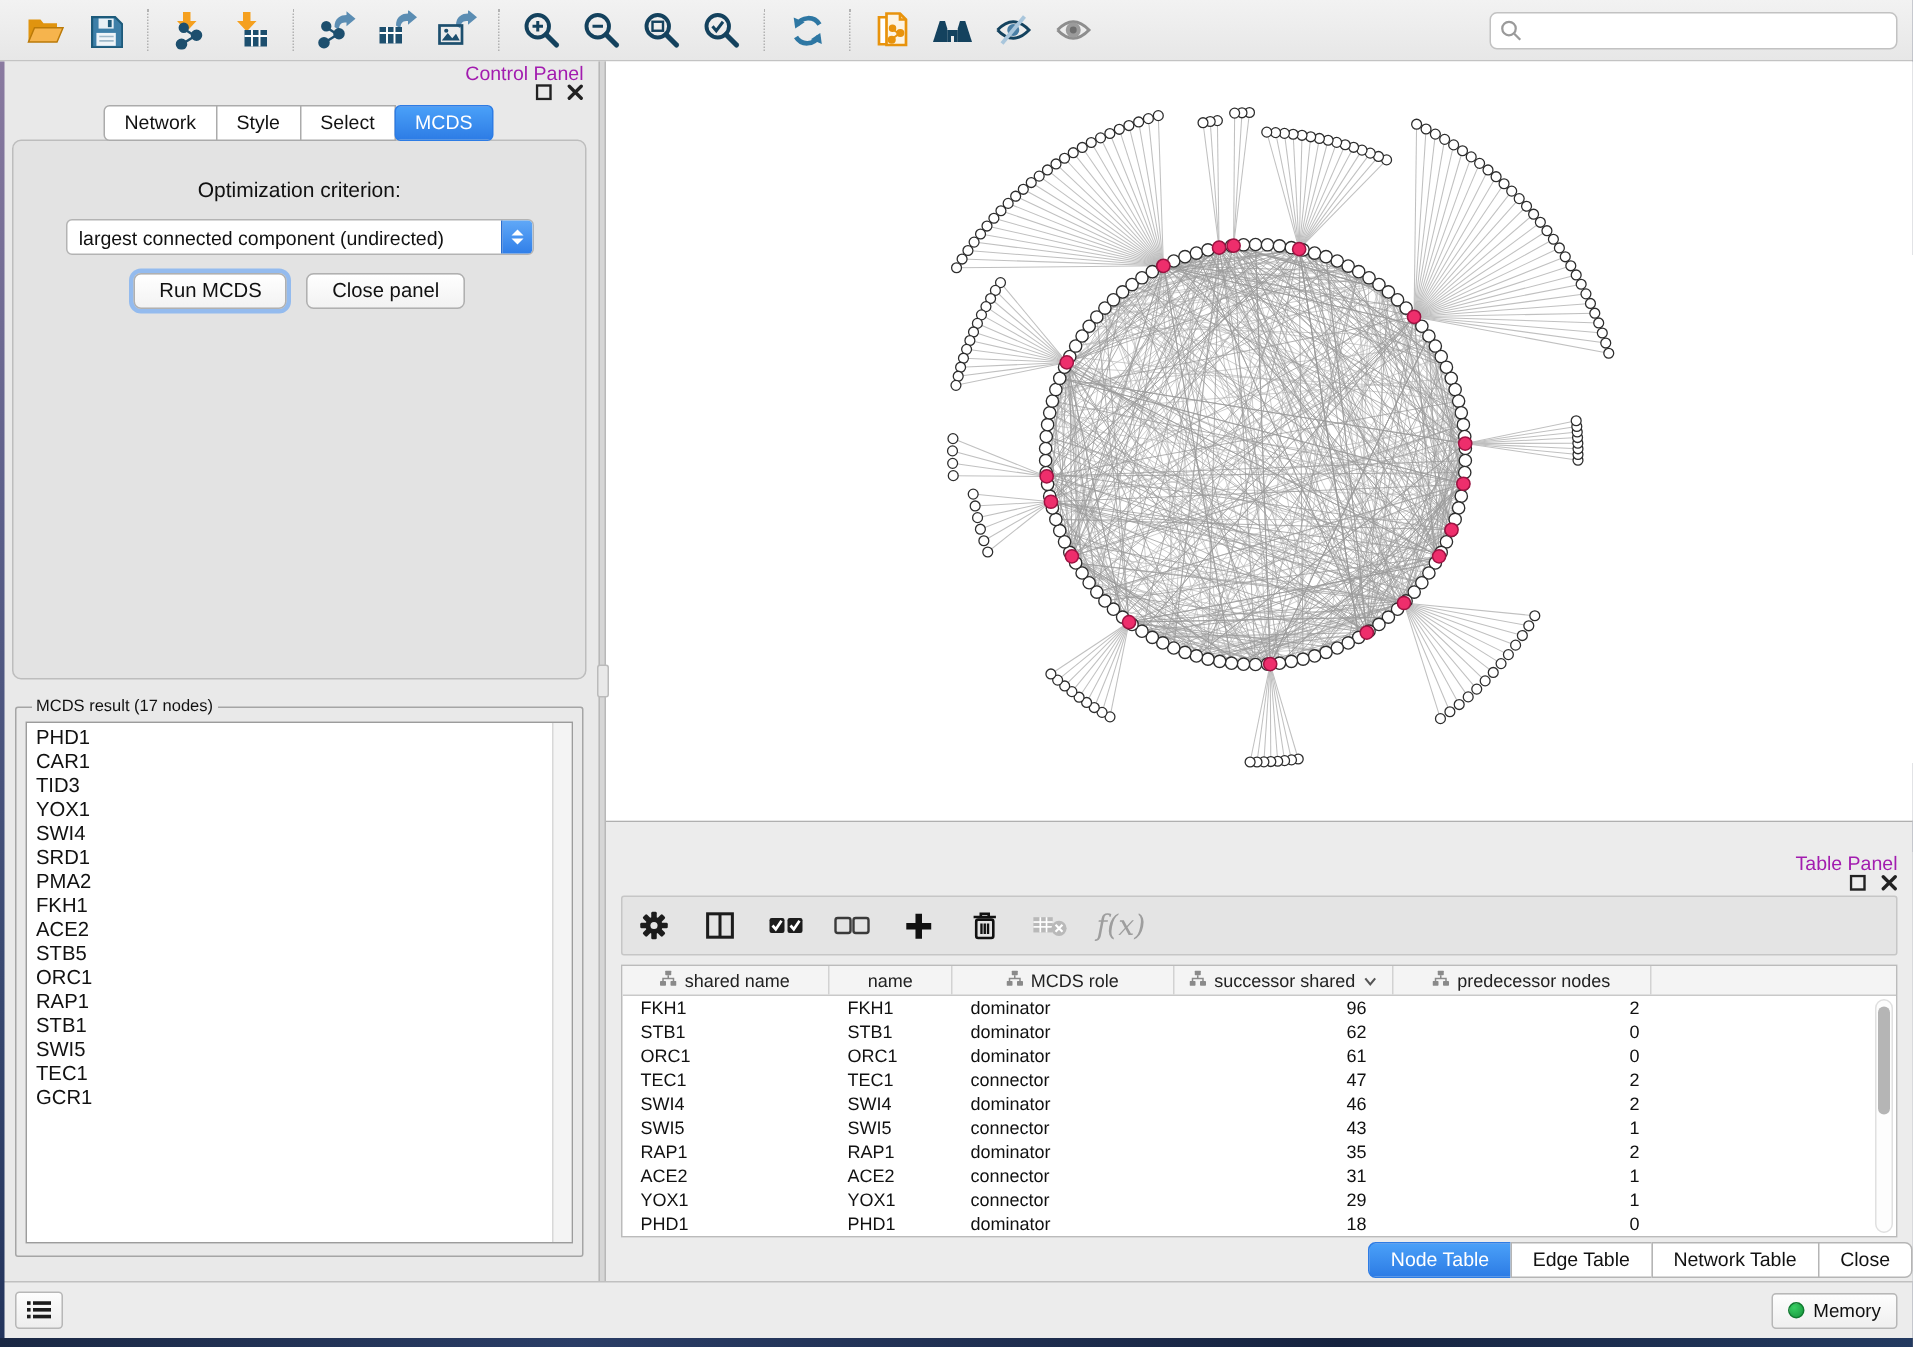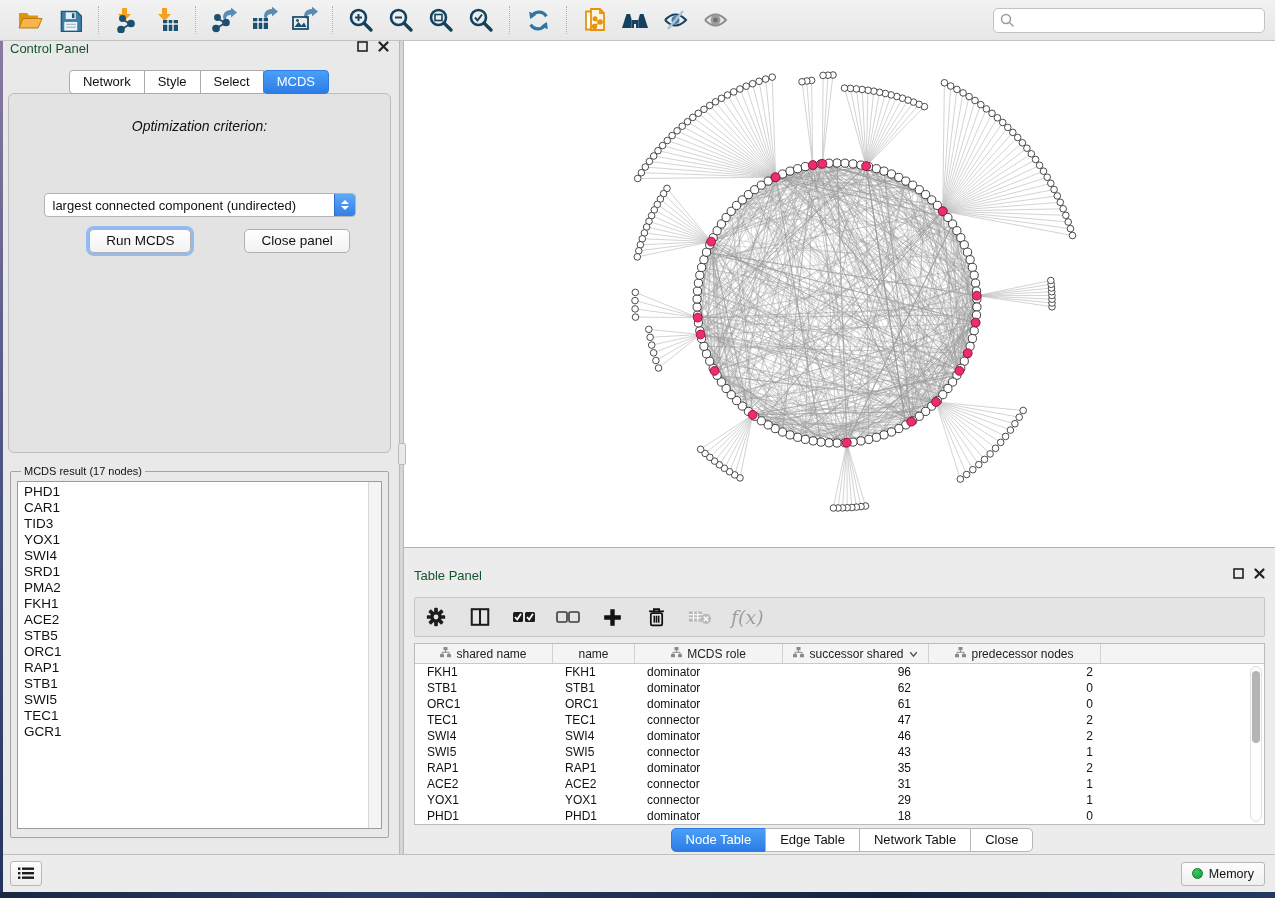--- a/index.html
+++ b/index.html
@@ -28,49 +28,49 @@
   
   .main { flex:1 1 auto; display:flex; height:813px; }
   .v-splitter { width:5px; background:#d6d6d6; border-left:1px solid #b8b8b8;
     border-right:1px solid #b8b8b8; position:relative; }
   .v-splitter .grip { position:absolute; top:402px; left:-2px; width:8px; height:22px;
     background:#e9e9e9; border:1px solid #bbb; border-radius:2px; }
 
   
   .control-panel { width:400px; background:#e9e9e9; display:flex;
     flex-direction:column; overflow:hidden; }
-  .panel-header { height:27px; display:flex; align-items:flex-start;
-    padding:0 10px; font-size:13px; color:#14532d; }
+  .panel-header { height:27px; display:flex; align-items:flex-end;
+    padding:0 10px; font-size:13px; color:#a21caf;flex-direction:column; }
   .panel-header .ph-icons { margin-left:auto; display:flex; gap:10px; align-items:center; }
   .cp-tabs { display:flex; justify-content:center; position:relative; z-index:2;
     margin-top:2px; }
   .tab { background:#fff; border:1px solid #ababab; margin-left:-1px;
     padding:3px 13px 4px; font-size:13px; color:#111; cursor:default; }
   .tab:first-child { border-top-left-radius:4px; border-bottom-left-radius:4px; }
   .tab:last-child { border-top-right-radius:4px; border-bottom-right-radius:4px; }
   .tab.active { background:linear-gradient(#4aa0f8,#2d7ce5); color:#fff;
     border-color:#2d7ce5; border-radius:4px; }
   .cp-box { margin:-1px 8px 0; border:1px solid #bdbdbd; border-radius:6px;
     background:#e3e3e3; height:360px; padding-top:24px; text-align:center; }
-  .opt-label { font-size:14px; color:#111; margin-bottom:12px;font-style:italic; }
+  .opt-label { font-size:14px; color:#111; margin-bottom:12px; }
   .combo { display:inline-flex; width:312px; height:24px; border:1px solid #b3b3b3;
-    border-radius:4px; background:#fff; align-items:center; overflow:hidden;margin-top:47px; }
+    border-radius:4px; background:#fff; align-items:center; overflow:hidden; }
   .combo .combo-text { flex:1; text-align:left; font-size:13px; color:#111;
     padding-left:8px; white-space:nowrap; }
   .combo .stepper { width:21px; height:24px; background:linear-gradient(#62aaf8,#2e7de8);
     border-left:1px solid #2a6fd0; display:flex; flex-direction:column;
     align-items:center; justify-content:center; gap:2px; }
   .stepper .up { width:0; height:0; border-left:4px solid transparent;
     border-right:4px solid transparent; border-bottom:4px solid #fff; }
   .stepper .dn { width:0; height:0; border-left:4px solid transparent;
     border-right:4px solid transparent; border-top:4px solid #fff; }
   .cp-buttons { margin-top:12px; display:flex; justify-content:center; gap:13px; }
   .btn { background:linear-gradient(#ffffff,#f2f2f2); border:1px solid #b0b0b0;
     border-radius:5px; font-size:13.5px; color:#111; padding:3px 16px 4px;
-    cursor:default;margin-left:40px; }
+    cursor:default; }
   .btn.focus-ring { box-shadow:0 0 0 3px rgba(106,166,245,.65); }
   .result-fieldset { flex:1; margin:12px 10px 16px; border:1px solid #a5a5a5;
     border-radius:2px; padding:4px 6px 8px; display:flex; flex-direction:column;
     background:#e9e9e9; }
   .result-fieldset legend { font-size:11px; color:#111; padding:0 3px; margin-left:4px; }
   .result-list { flex:1; background:#fff; border:1px solid #9c9c9c;
     overflow:hidden; position:relative; }
   .result-list ul { list-style:none; padding:2px 0 0 6px; }
   .result-list li { font-size:13.5px; color:#111; line-height:16px; }
   .list-scroll-track { position:absolute; right:0; top:0; bottom:0; width:13px;
@@ -109,21 +109,21 @@
     font-size:12px; color:#222; border-right:1px solid #d2d2d2; height:100%; }
   .trow { display:flex; height:16px; }
   .td { font-size:12px; color:#111; line-height:16px; white-space:nowrap;
     overflow:hidden; }
   .td.text { padding-left:12px; }
   .td.num { text-align:right; }
   .tbl-scrollbar { position:absolute; right:2px; top:22px; bottom:2px; width:12px;
     background:#fdfdfd; border:1px solid #e0e0e0; border-radius:6px; }
   .tbl-scrollbar .thumb { position:absolute; left:1px; right:1px; top:4px;
     height:72px; background:#b5b5b5; border-radius:5px; }
-  .tp-tabs { height:29px; display:flex; justify-content:center;
+  .tp-tabs { height:29px; display:flex; justify-content:flex-end;
     align-items:center;padding-left:26px; }
   .seg { display:flex; }
   .seg .stab { background:#fff; border:1px solid #b5b5b5; margin-left:-1px;
     font-size:13px; color:#111; padding:3px 14px 4px; cursor:default; }
   .seg .stab:first-child { border-radius:5px 0 0 5px; }
   .seg .stab:last-child { border-radius:0 5px 5px 0; }
   .seg .stab.active { background:linear-gradient(#4aa0f8,#2d7ce5); color:#fff;
     border-color:#2d7ce5; }
 
   

